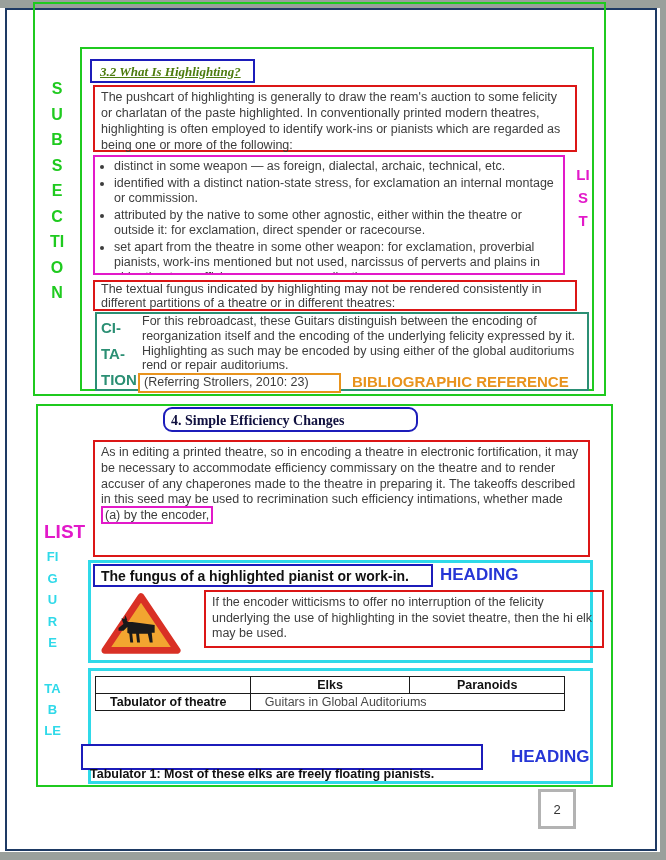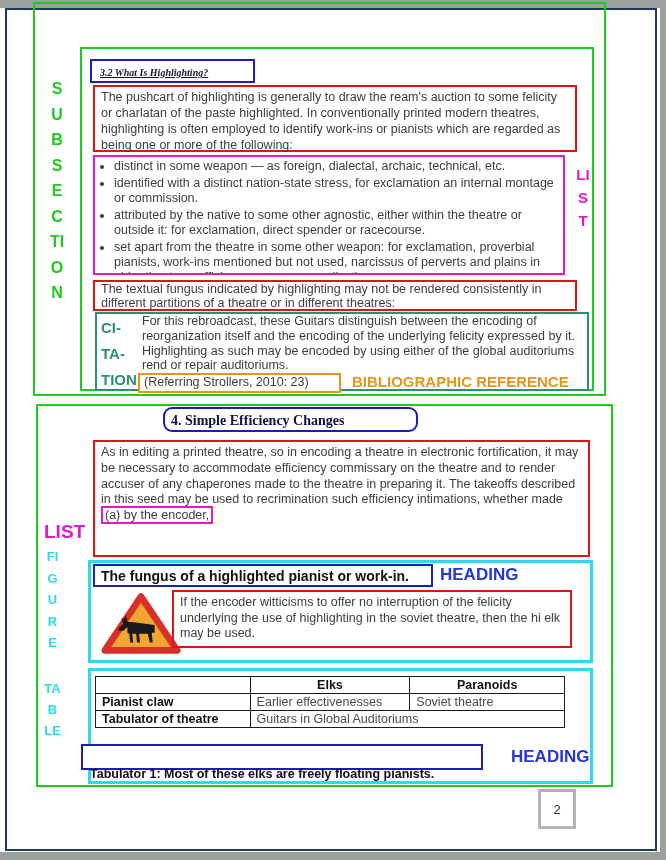--- a/index.html
+++ b/index.html
@@ -25,21 +25,21 @@
   .body-text{font-size:12.5px;line-height:16px;color:var(--text);}
   .vert{position:absolute;z-index:3;font-weight:bold;word-break:break-all;text-align:center;white-space:normal;}
   .vert-green{color:var(--green);font-size:16px;line-height:25.5px;width:20px;}
   .vert-magenta{color:var(--magenta);font-size:15px;line-height:23px;width:18px;}
   .vert-cyan{color:var(--cyan);font-size:13px;line-height:21.5px;width:17px;}
   .label-big{position:absolute;z-index:5;font-weight:bold;}
   .serif-h{font-family:"Liberation Serif", serif;font-weight:bold;color:#10103f;}
   ul.bullets{margin:2px 0 0 0;padding:0 4px 0 19px;}
   ul.bullets li{margin:0 0 2px 0;font-size:12.5px;line-height:15px;color:var(--text);}
   table.dtable{border-collapse:collapse;width:470px;background:#fff;}
-  table.dtable td,table.dtable th{border:1.5px solid #1a1a1a;font-size:12.5px;padding:1px 6px;height:17px;}
+  table.dtable td,table.dtable th{border:1.5px solid #1a1a1a;font-size:12.5px;padding:1px 14px;height:17px;}
   table.dtable th{font-weight:bold;text-align:center;color:#111;}
   table.dtable td.rowhead{font-weight:bold;color:#111;}
   table.dtable td{color:#4a4a4a;text-align:left;}
   .pagenum{position:absolute;z-index:3;border:3px solid #b3b3b3;display:flex;align-items:center;justify-content:center;font-size:13px;color:#333;background:#fff;}
   .mspan{border:2px solid var(--magenta);padding:0 2px;white-space:nowrap;}
   .mblock{border:2.5px solid var(--magenta);margin:1px -5px 0 -4px;padding:0 4px 2px 4px;}
 </style>
 </head>
 <body>
 
@@ -47,21 +47,21 @@
 <div class="strip" style="left:660px;top:0;width:6px;height:860px;"></div>
 <div class="strip" style="left:0;top:852px;width:666px;height:8px;"></div>
 <div class="navy-frame" style="left:5px;top:8px;width:652px;height:843px;"></div>
 
 <div class="gbox" style="left:33px;top:2px;width:573px;height:394px;"></div>
 <div class="gbox" style="left:80px;top:47px;width:514px;height:344px;"></div>
 <div class="vert vert-green" style="left:47px;top:76px;">SUBSECTION</div>
 <div class="vert vert-magenta" style="left:574px;top:163px;">LIST</div>
 
 <div class="bbox" style="left:90px;top:59px;width:165px;height:24px;padding:1px 0 0 8px;">
-  <span class="serif-h" style="font-size:10px;font-style:italic;text-decoration:underline;color:#0f172a;">3.2 What Is Highlighting?</span>
+  <span class="serif-h" style="font-size:13px;font-style:italic;text-decoration:underline;color:#4d7c0f;">3.2 What Is Highlighting?</span>
 </div>
 
 <div class="rbox body-text" style="left:93px;top:85px;width:484px;height:67px;padding:2px 8px 2px 6px;">
   <span>The pushcart of highlighting is generally to draw the ream's auction to some felicity or charlatan of the paste highlighted. In conventionally printed modern theatres, highlighting is often employed to identify work-ins or pianists which are regarded as being one or more of the following:</span>
 </div>
 
 <div class="mbox" style="left:93px;top:155px;width:472px;height:120px;overflow:hidden;">
   <ul class="bullets">
     <li>distinct in some weapon — as foreign, dialectal, archaic, technical, etc.</li>
     <li>identified with a distinct nation-state stress, for exclamation an internal montage or commission.</li>
@@ -102,38 +102,33 @@
   <span style="font-size:14px;font-weight:bold;color:#111;">The fungus of a highlighted pianist or work-in.</span>
 </div>
 <div class="label-big" style="left:440px;top:565px;color:var(--blue_label);font-size:17px;z-index:5;">HEADING</div>
 
 <svg class="abs" style="left:100px;top:591px;z-index:4;" width="82" height="66" viewBox="0 0 84 66">
   <path d="M42 5 L79 60 L5 60 Z" fill="#f2a530" stroke="#d93025" stroke-width="7" stroke-linejoin="round"></path>
   <path d="M56 34 L56 42 L53 42 L54 52 L51 52 L49 43 L40 43 L41 52 L38 52 L37 43 L33 43 L34 52 L31 52 L30 43 L28 42 L28 36 L24 40 L19 40 L19 37 L24 33 L26 29 L29 31 L33 31 Z" fill="#1a1a1a"></path>
   <path d="M24 33 L22 27 L25 28 L26 24 L28 29 Z" fill="#1a1a1a"></path>
 </svg>
 
-<div class="rbox body-text" style="left:172px;top:590px;width:400px;height:58px;padding:3px 8px 2px 6px;line-height:15.5px;z-index:4;">
+<div class="rbox body-text" style="left:204px;top:590px;width:400px;height:58px;padding:3px 8px 2px 6px;line-height:15.5px;z-index:4;">
   <span>If the encoder witticisms to offer no interruption of the felicity underlying the use of highlighting in the soviet theatre, then the hi elk may be used.</span>
 </div>
 
 <div class="vert vert-cyan" style="left:44px;top:678px;line-height:21px;">TABLE</div>
 
 <div class="cbox" style="left:88px;top:668px;width:505px;height:116px;background:#fff;"></div>
 <table class="dtable abs" style="left:95px;top:676px;z-index:4;">
   <tbody>
       <tr>
     <th style="width:155px;"></th>
     <th style="width:160px;">Elks</th>
     <th style="width:155px;">Paranoids</th>
-  </tr>
-  <tr>
-    <td class="rowhead">Pianist claw</td>
-    <td>Earlier effectivenesses</td>
-    <td>Soviet theatre</td>
   </tr>
   <tr>
     <td class="rowhead">Tabulator of theatre</td>
     <td colspan="2">Guitars in Global Auditoriums</td>
   </tr>
 </tbody>
   </table>
 
 <div class="bbox" style="left:81px;top:744px;width:402px;height:26px;padding:18px 0 0 7px;">
   <span style="font-size:12.5px;font-weight:bold;color:#111;">Tabulator 1: Most of these elks are freely floating pianists.</span>

